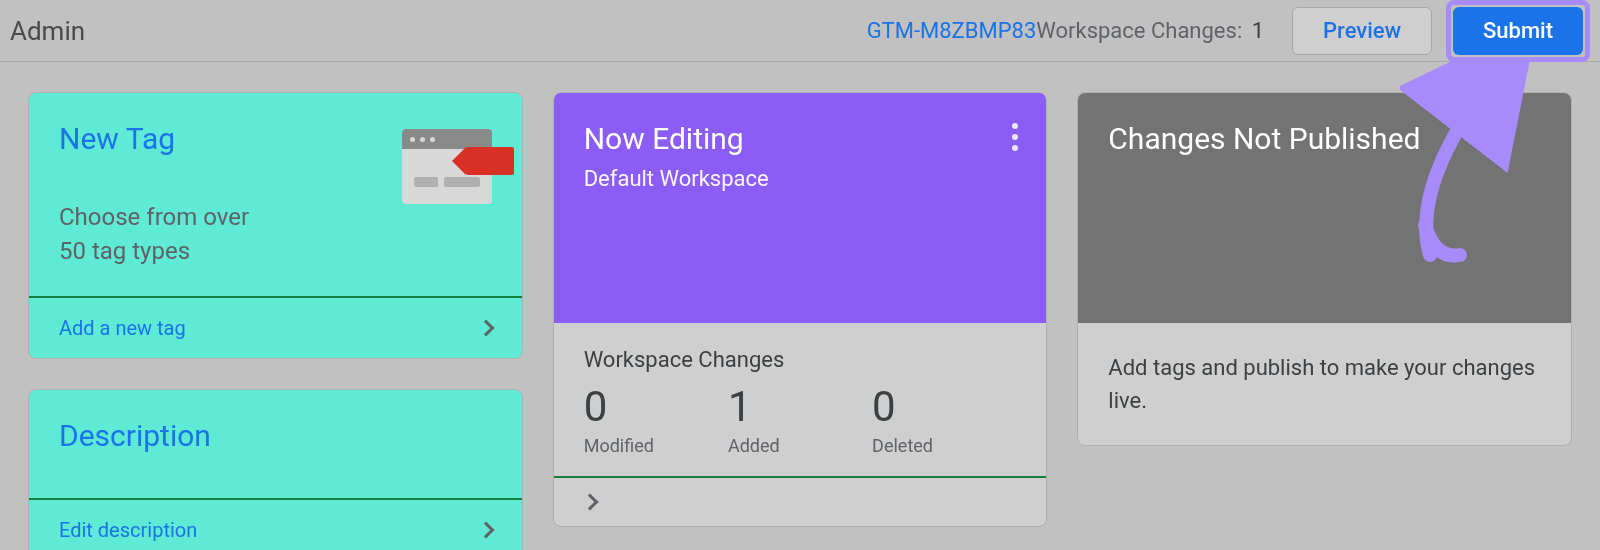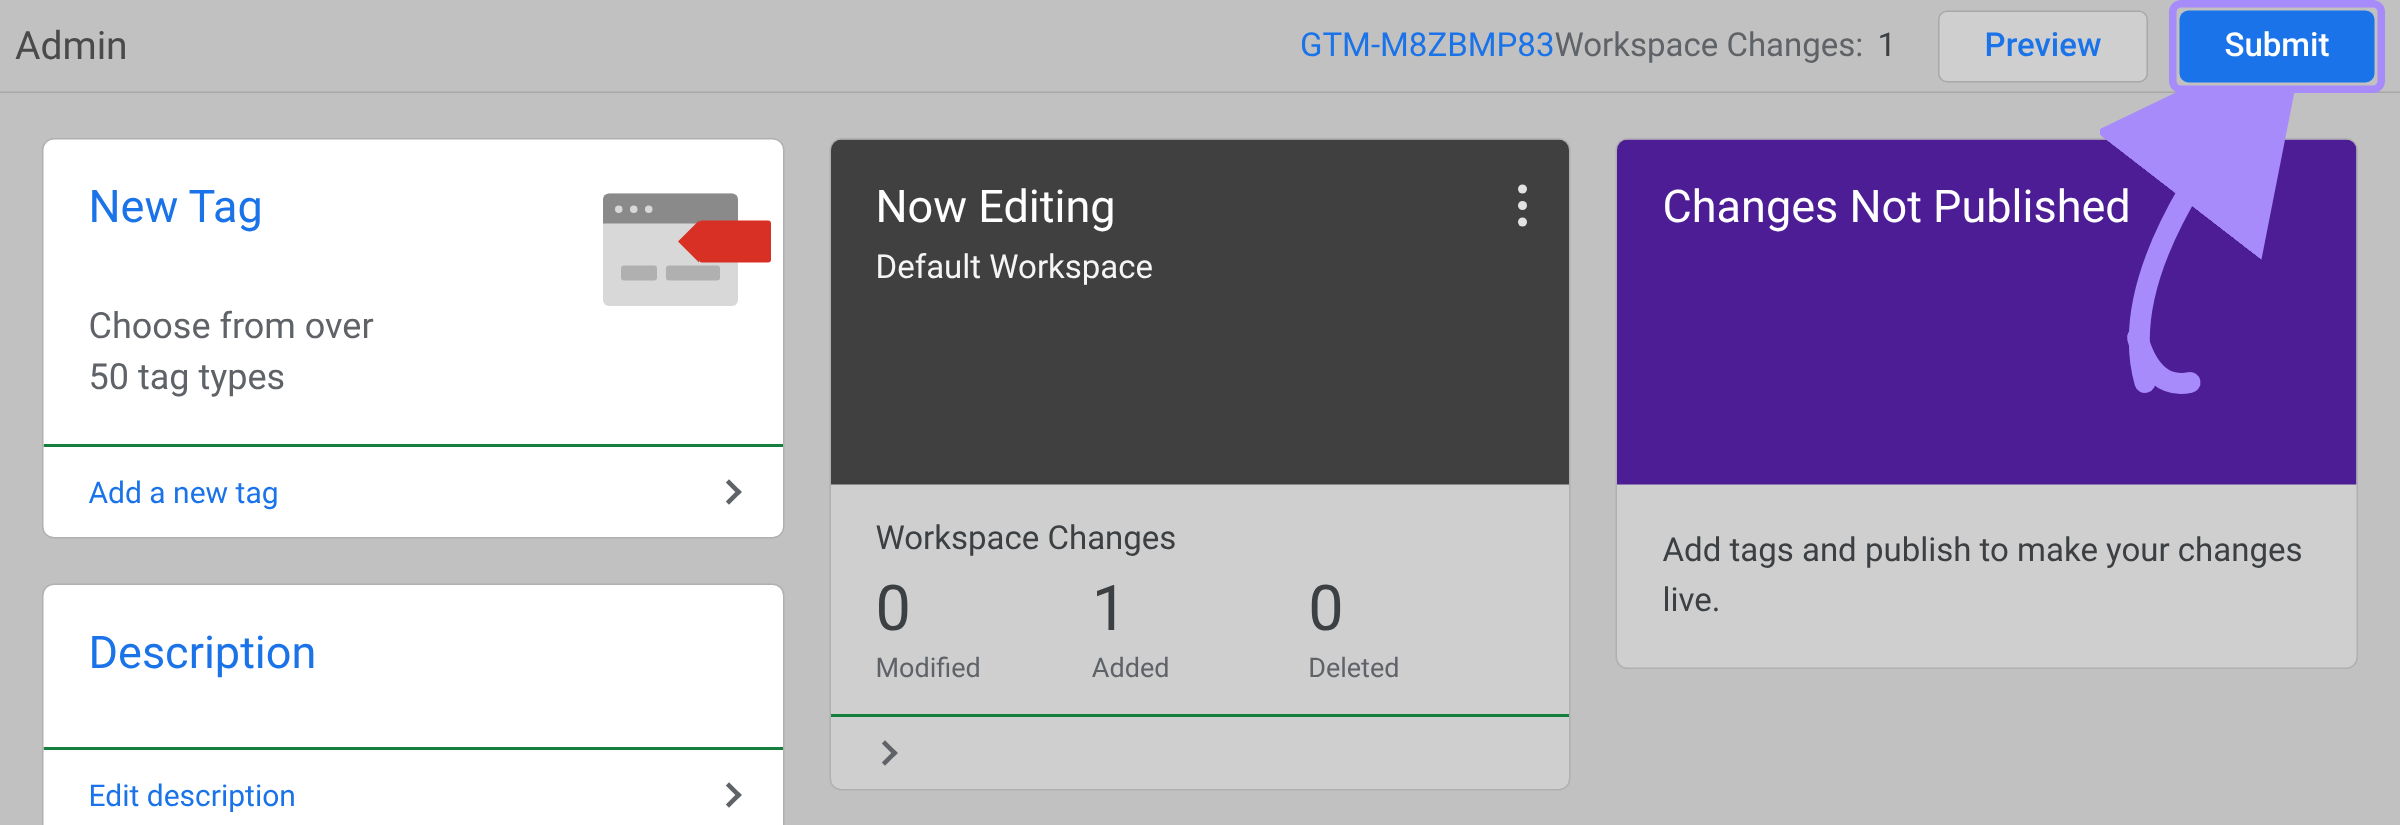--- a/index.html
+++ b/index.html
@@ -79,21 +79,21 @@
       gap: 30px;
       padding: 30px 28px;
     }
     .col {
       display: flex;
       flex-direction: column;
       gap: 30px;
       width: 495px;
     }
     .card {
-      background: #ffffff;
+      background: #5eead4;
       border: 1px solid #b0b0b0;
       border-radius: 8px;
       overflow: hidden;
     }
     .card-body {
       padding: 28px 30px;
     }
     .new-tag-body {
       display: flex;
       align-items: flex-start;
@@ -196,21 +196,21 @@
       border-right: 3px solid #5f6368;
       transform: rotate(45deg);
     }
     .desc-body {
       min-height: 108px;
     }
     .now-editing-card {
       background: #cfcfcf;
     }
     .now-editing-header {
-      background: #404040;
+      background: #8b5cf6;
       color: #fff;
       padding: 28px 30px;
       min-height: 230px;
       position: relative;
     }
     .now-editing-title {
       font-size: 30px;
       font-weight: 400;
       margin-bottom: 10px;
     }
@@ -256,21 +256,21 @@
     }
     .ws-stat-label {
       font-size: 18px;
       color: #5f6368;
       margin-top: 4px;
     }
     .changes-card {
       background: #cfcfcf;
     }
     .changes-header {
-      background: #4c1d95;
+      background: #737373;
       color: #fff;
       padding: 28px 30px;
       min-height: 230px;
     }
     .changes-title {
       font-size: 30px;
       font-weight: 400;
     }
     .changes-body {
       padding: 28px 30px;

